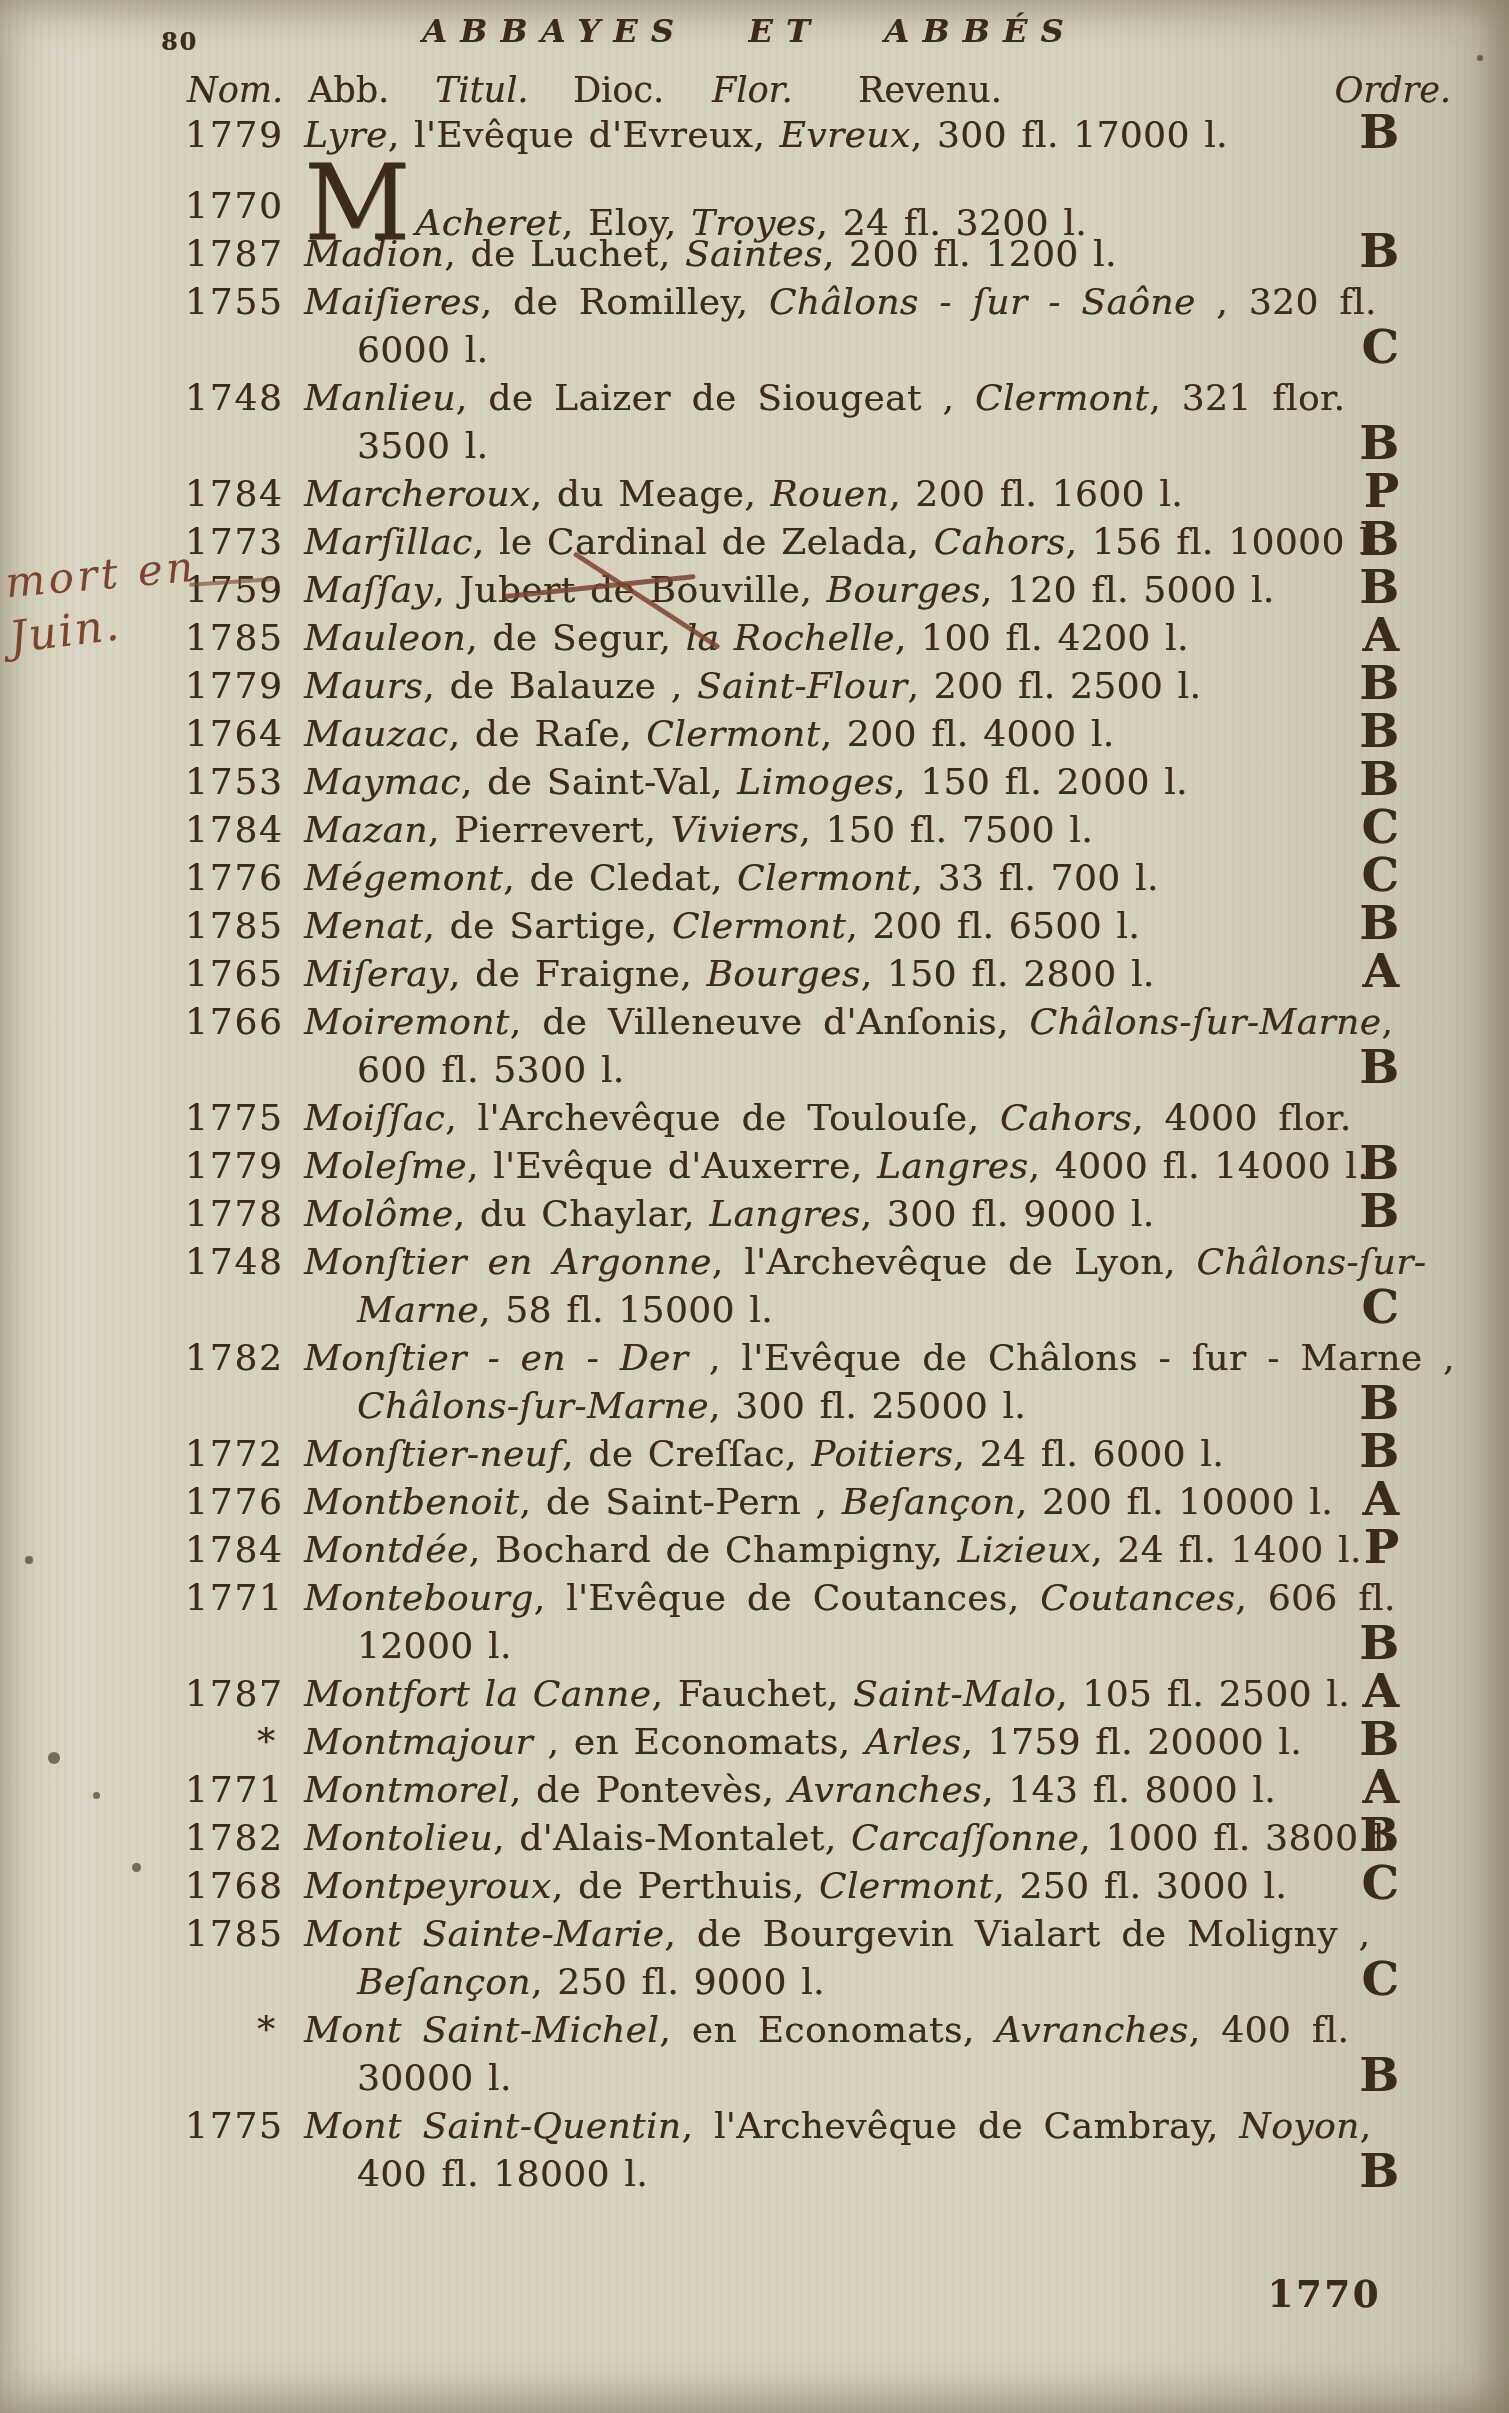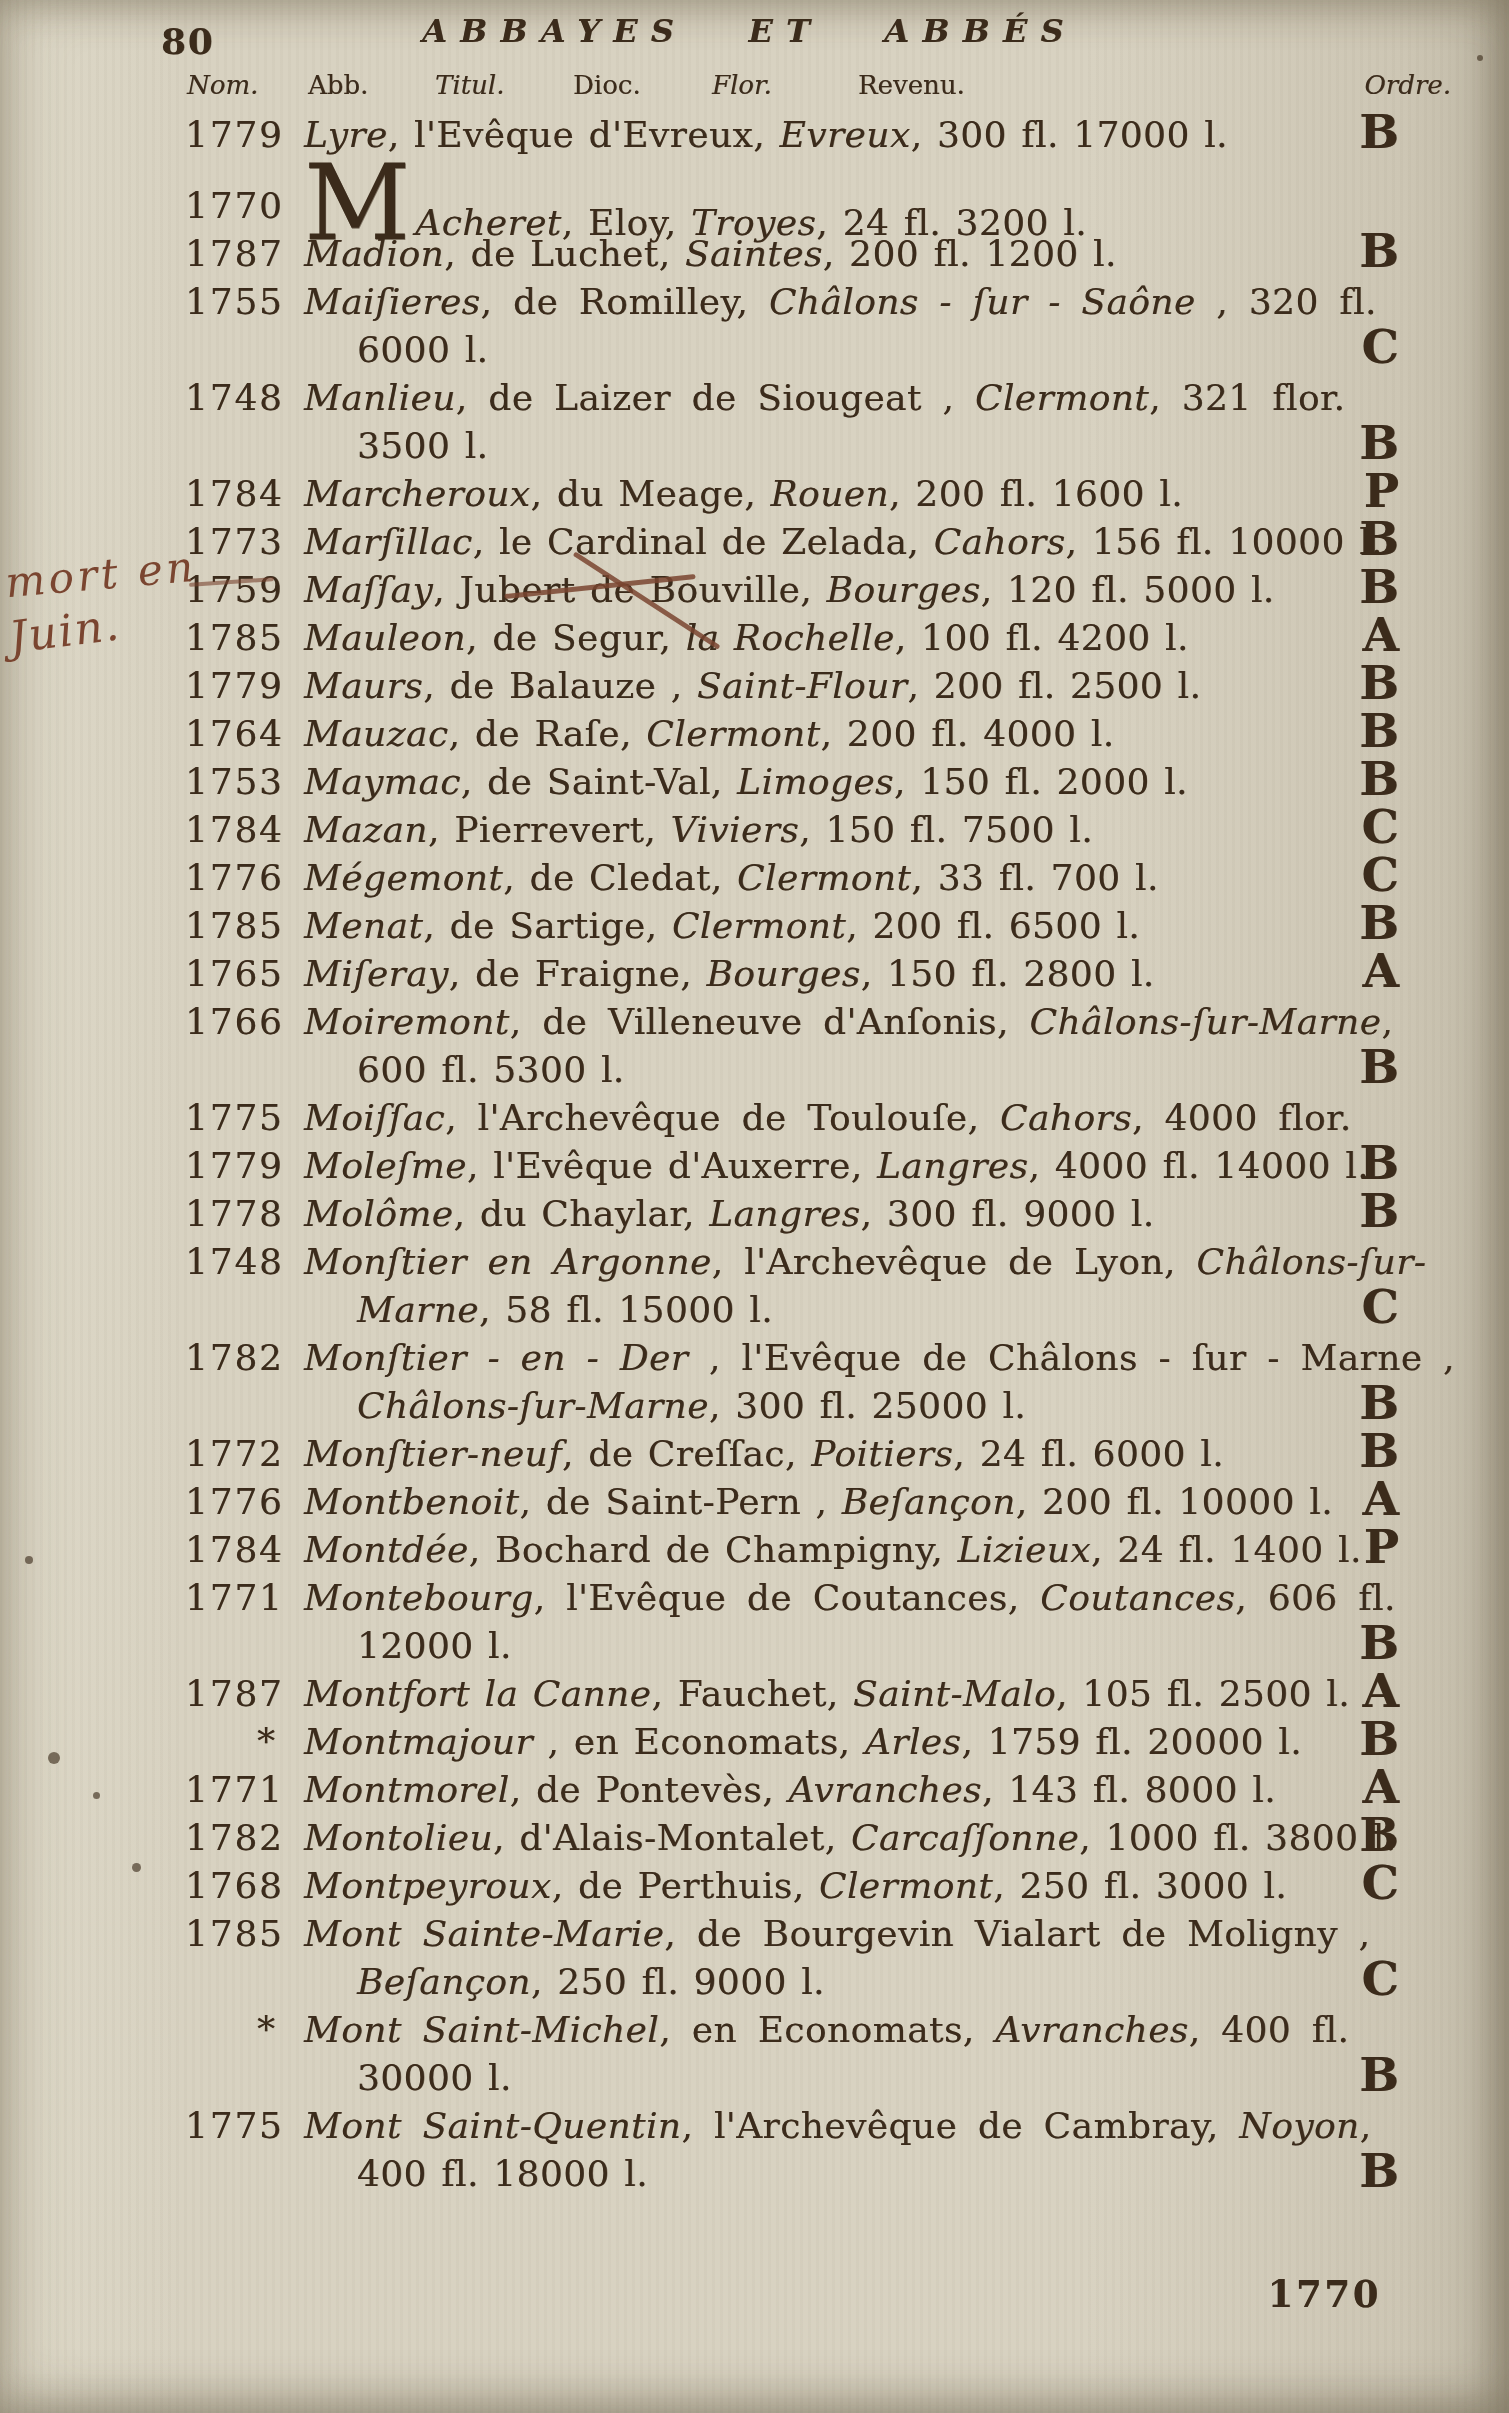--- a/index.html
+++ b/index.html
@@ -14,27 +14,27 @@
       linear-gradient(90deg, var(--paper-light) 0%, var(--paper) 12%, var(--paper) 72%, #cdc6b4 93%, #bfb8a5 100%),
       var(--paper);
     box-shadow: inset -19.4px 0 37px rgba(86,76,56,.30),
                 inset 0 -21px 42px rgba(86,76,56,.22),
                 inset 23px 0 53px rgba(120,106,80,.16),
                 inset 0 16px 35px rgba(110,98,74,.14);
     font-family:"DejaVu Serif","Liberation Serif",serif;
     color:var(--ink);
   }
   .ink{ text-shadow:0.4px 0.4px 0.6px rgba(59,43,27,.55); }
-  .page-number{ position:absolute; left:161px; top:20px; font-size:36px; font-weight:bold; letter-spacing:1.8px; }
+  .page-number{ position:absolute; left:161px; top:27px; font-size:24px; font-weight:bold; letter-spacing:1.8px; }
   .title{
     position:absolute; left:203px; top:12.3px; width:1093px; text-align:center;
     font-style:italic; font-weight:bold; font-size:32px;
     letter-spacing:13.2px; word-spacing:37px; white-space:nowrap;
   }
-  .colhead{ position:absolute; left:0; top:70px; width:100%; height:44px; font-size:26px; }
+  .colhead{ position:absolute; left:0; top:70px; width:100%; height:44px; font-size:35px; }
   .colhead span{ position:absolute; top:0; white-space:nowrap; }
   .colhead .c0{ left:187px; font-style:italic; }
   .colhead .c1{ left:308px; }
   .colhead .c2{ left:435px; font-style:italic;text-align:right; }
   .colhead .c3{ left:573px; }
   .colhead .c4{ left:712px; font-style:italic; }
   .colhead .c5{ left:858px; }
   .colhead .c6{ right:58px; font-style:italic; }
   .entries{ position:absolute; left:0; top:111px; width:100%; }
   .entry{ position:relative; }

